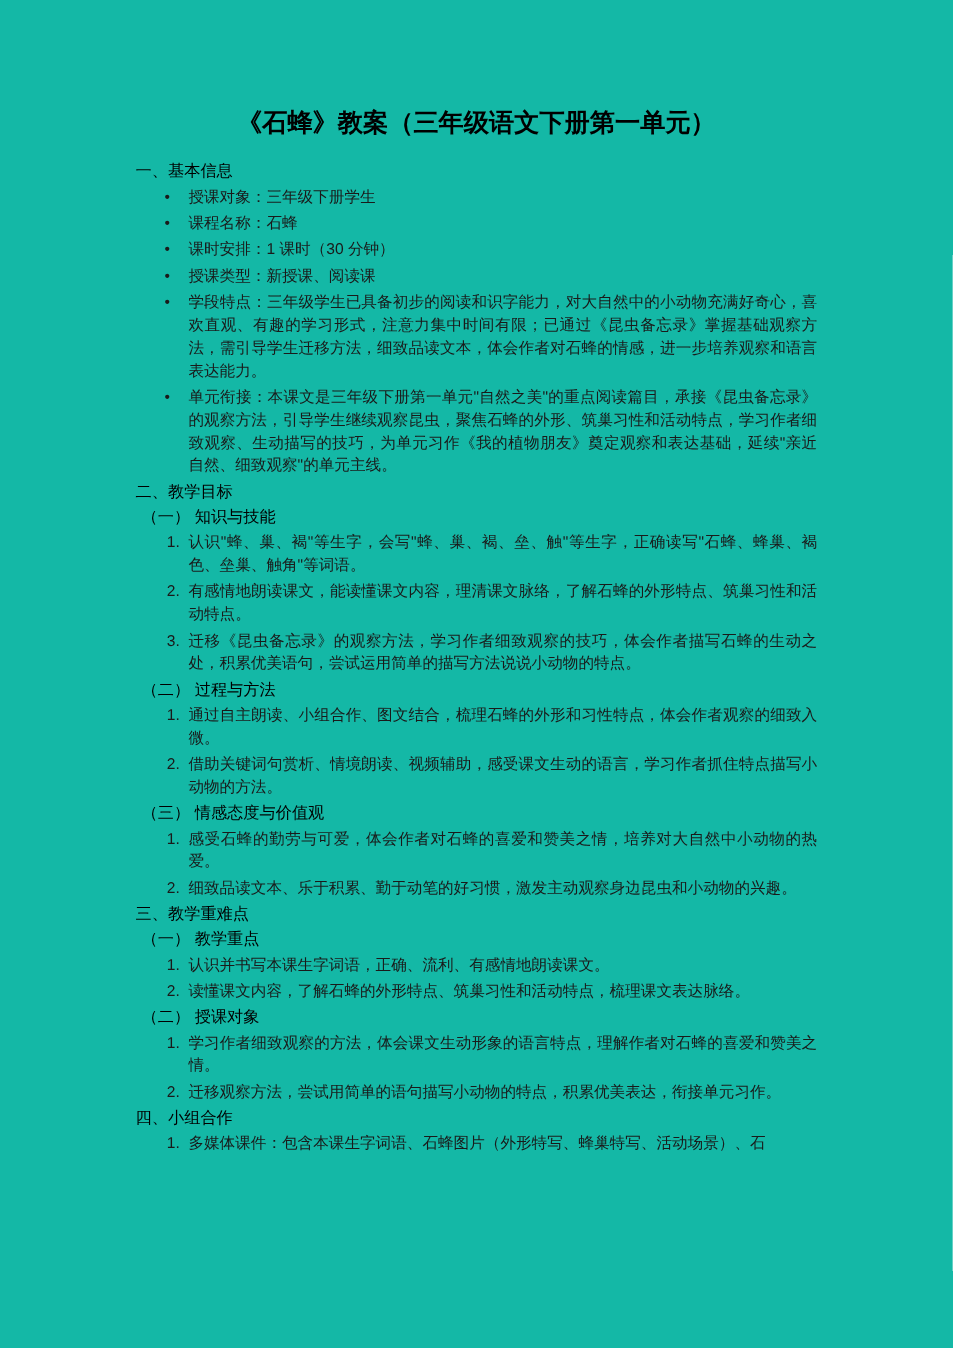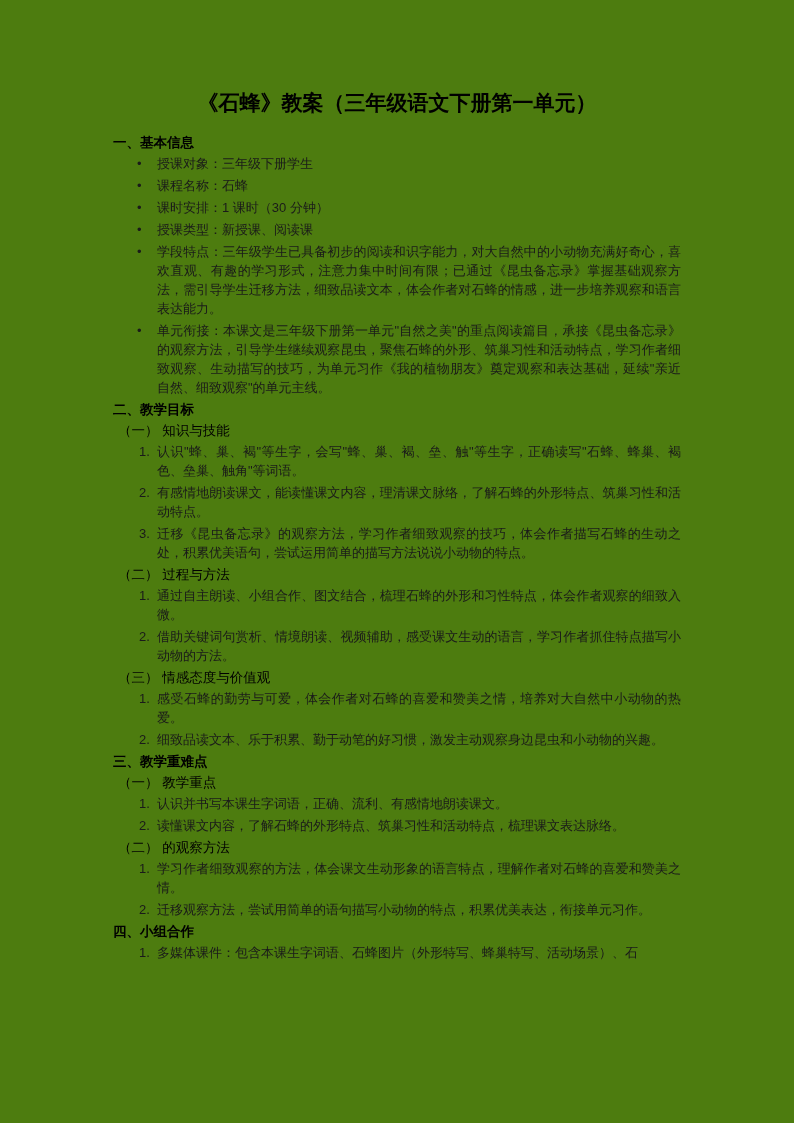--- a/index.html
+++ b/index.html
@@ -1,40 +1,40 @@
 <!DOCTYPE html>
 <html><head>
 <meta charset="utf-8">
 <style>
   * { margin:0; padding:0; box-sizing:border-box; }
   html,body { background:#ffffff; }
   .page {
     position:relative;
     width:794px; height:1123px;
     margin:0 auto;
-    background:#4d7c0f;
+    background:#14b8a6;
     color:#1a1a1a;
     font-family:"Liberation Sans","DejaVu Sans",sans-serif;
     font-size:13px;
     line-height:19px;
     padding:88px 113px 0 113px;
     overflow:hidden;
     text-align:justify;
   }
   .title {
     font-size:21px;
     line-height:30px;
     font-weight:700;
     text-align:center;
     margin-bottom:15px;
     color:#000;
   }
   h2.sec {
     font-size:13.5px;
-    font-weight:700;
+    font-weight:400;
     margin:2px 0 2px 0;
     text-align:left;
     color:#000;
   }
   h3.sub {
     font-size:13.5px;
     font-weight:400;
     margin:2px 0 2px 5px;
     text-align:left;
     color:#000;
@@ -141,21 +141,21 @@
       <li class="item">
         <span class="marker">1.</span>
         <span>认识并书写本课生字词语，正确、流利、有感情地朗读课文。</span>
       </li>
       <li class="item">
         <span class="marker">2.</span>
         <span>读懂课文内容，了解石蜂的外形特点、筑巢习性和活动特点，梳理课文表达脉络。</span>
       </li>
     </ol>
 
-    <h3 class="sub">（二） 的观察方法</h3>
+    <h3 class="sub">（二） 授课对象</h3>
     <ol class="nlist">
       <li class="item">
         <span class="marker">1.</span>
         <span>学习作者细致观察的方法，体会课文生动形象的语言特点，理解作者对石蜂的喜爱和赞美之情。</span>
       </li>
       <li class="item">
         <span class="marker">2.</span>
         <span>迁移观察方法，尝试用简单的语句描写小动物的特点，积累优美表达，衔接单元习作。</span>
       </li>
     </ol>

